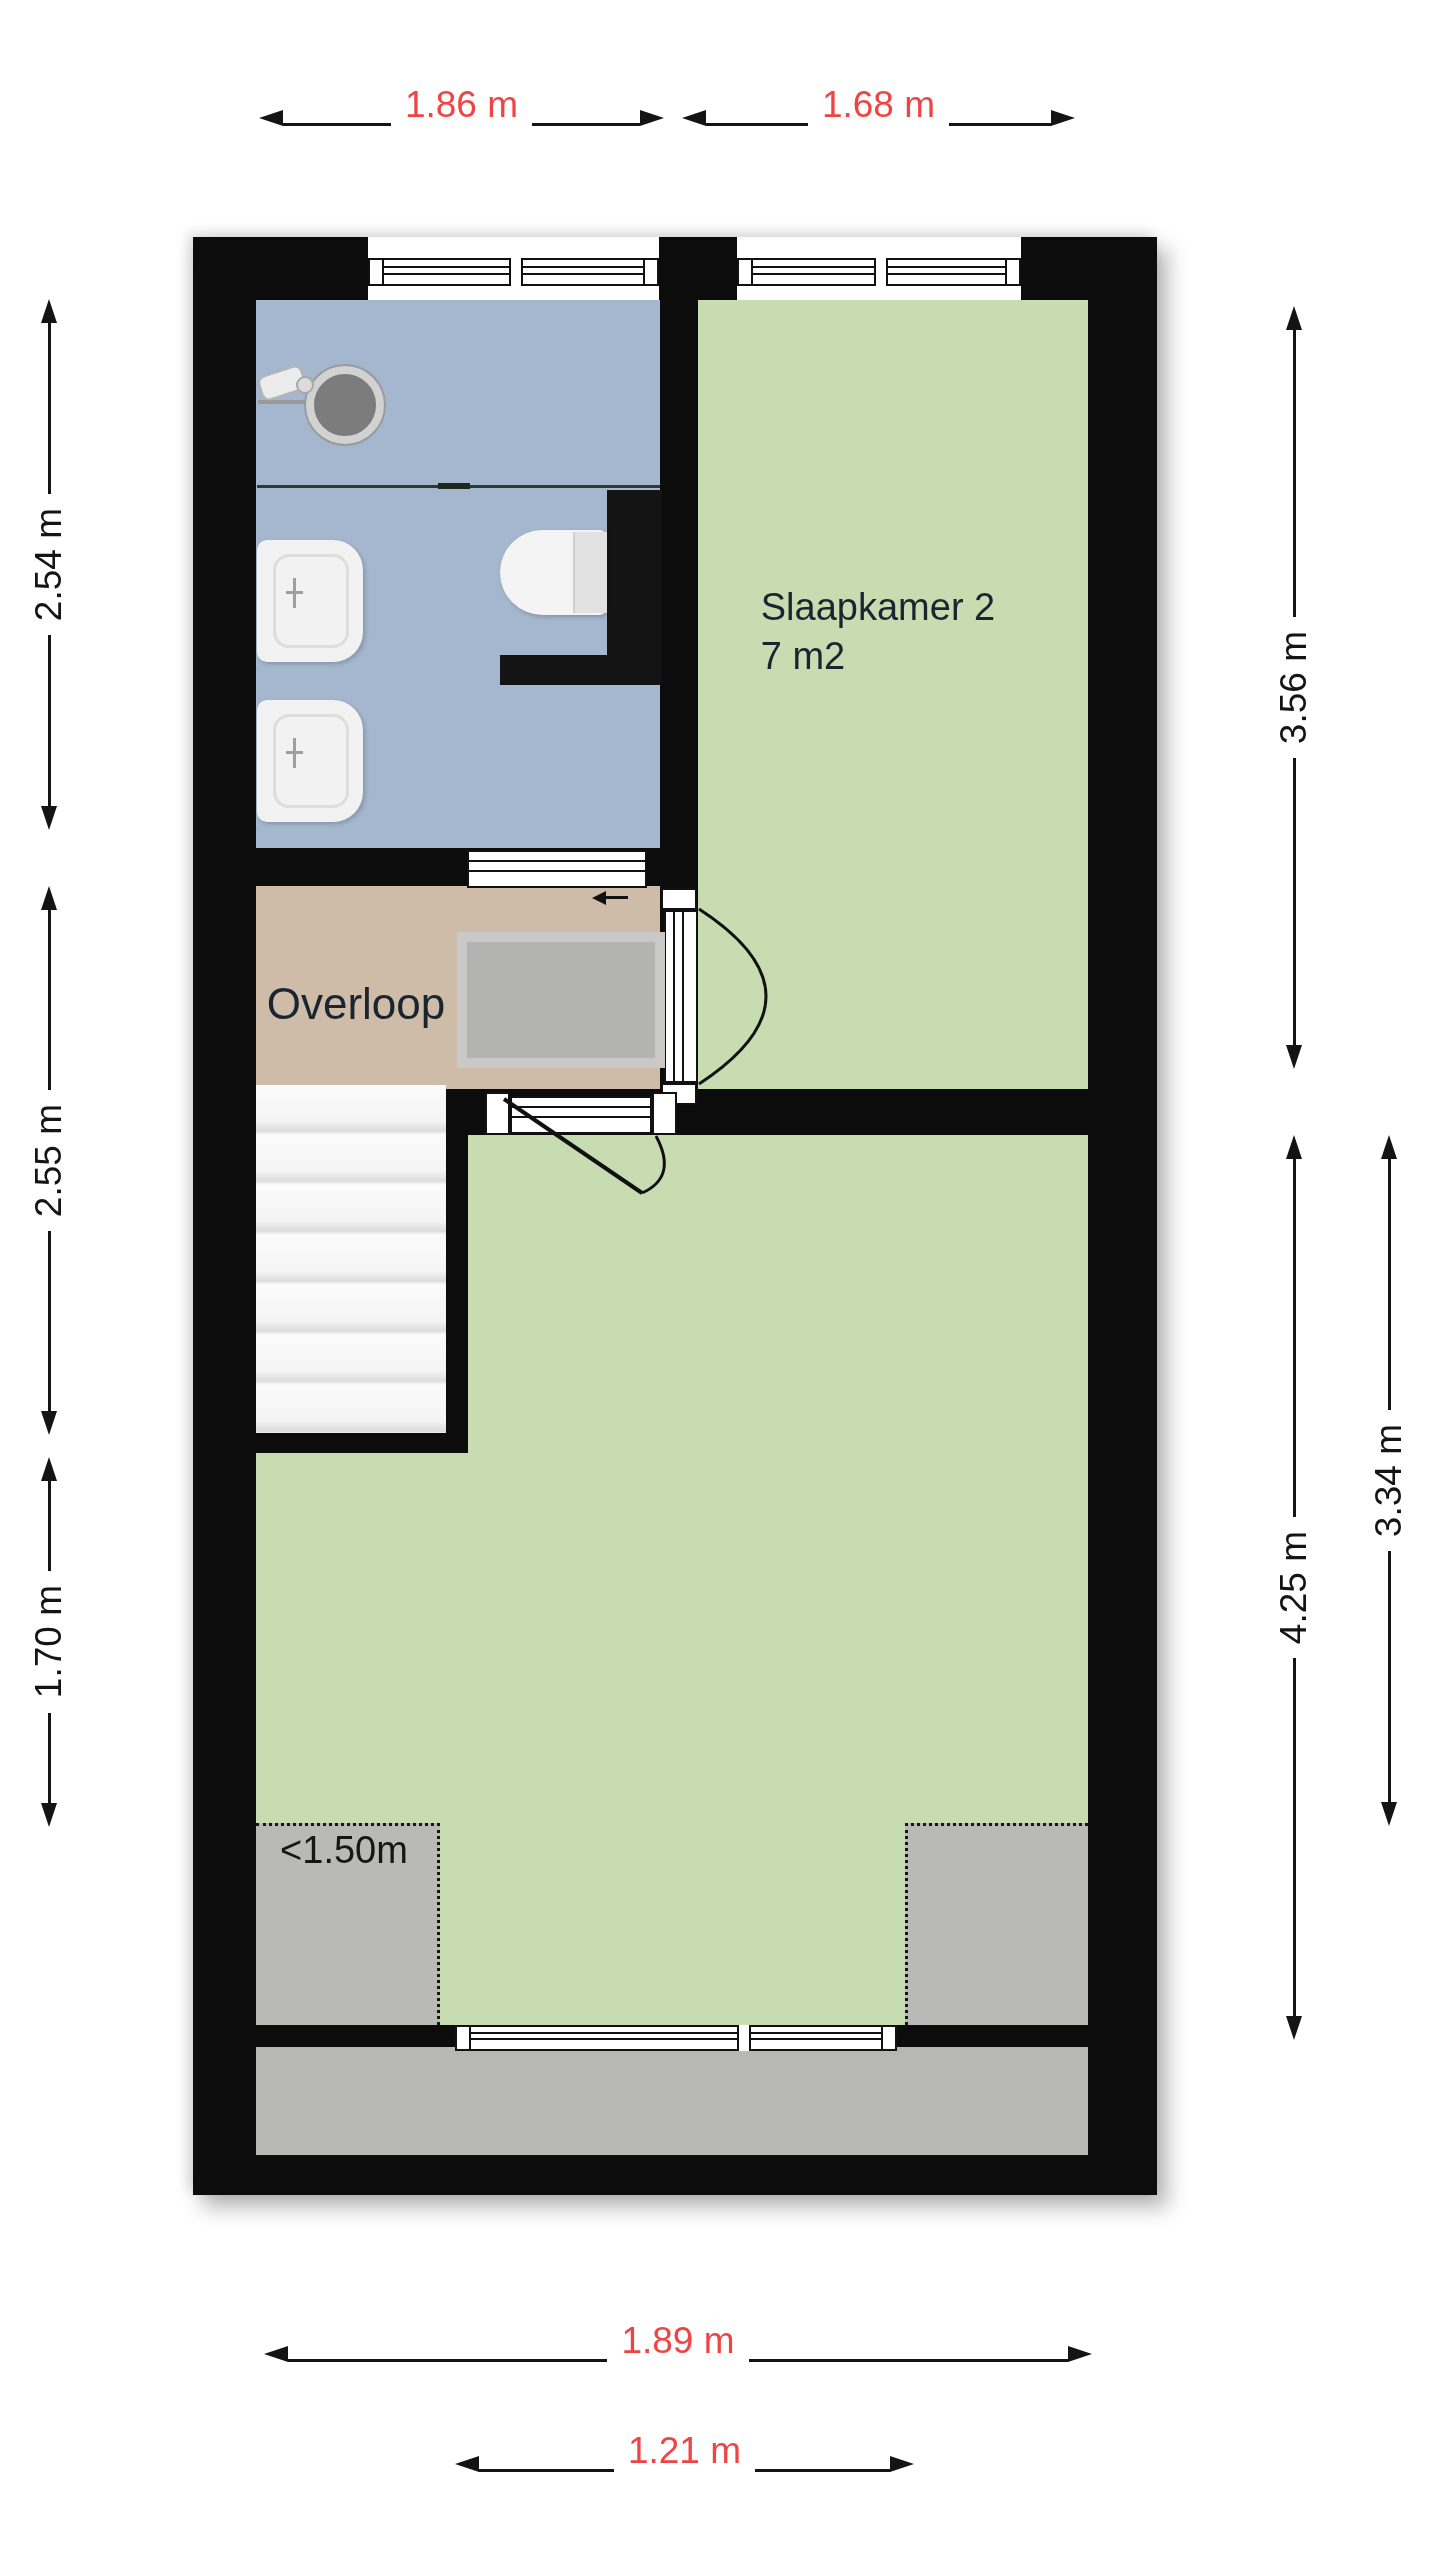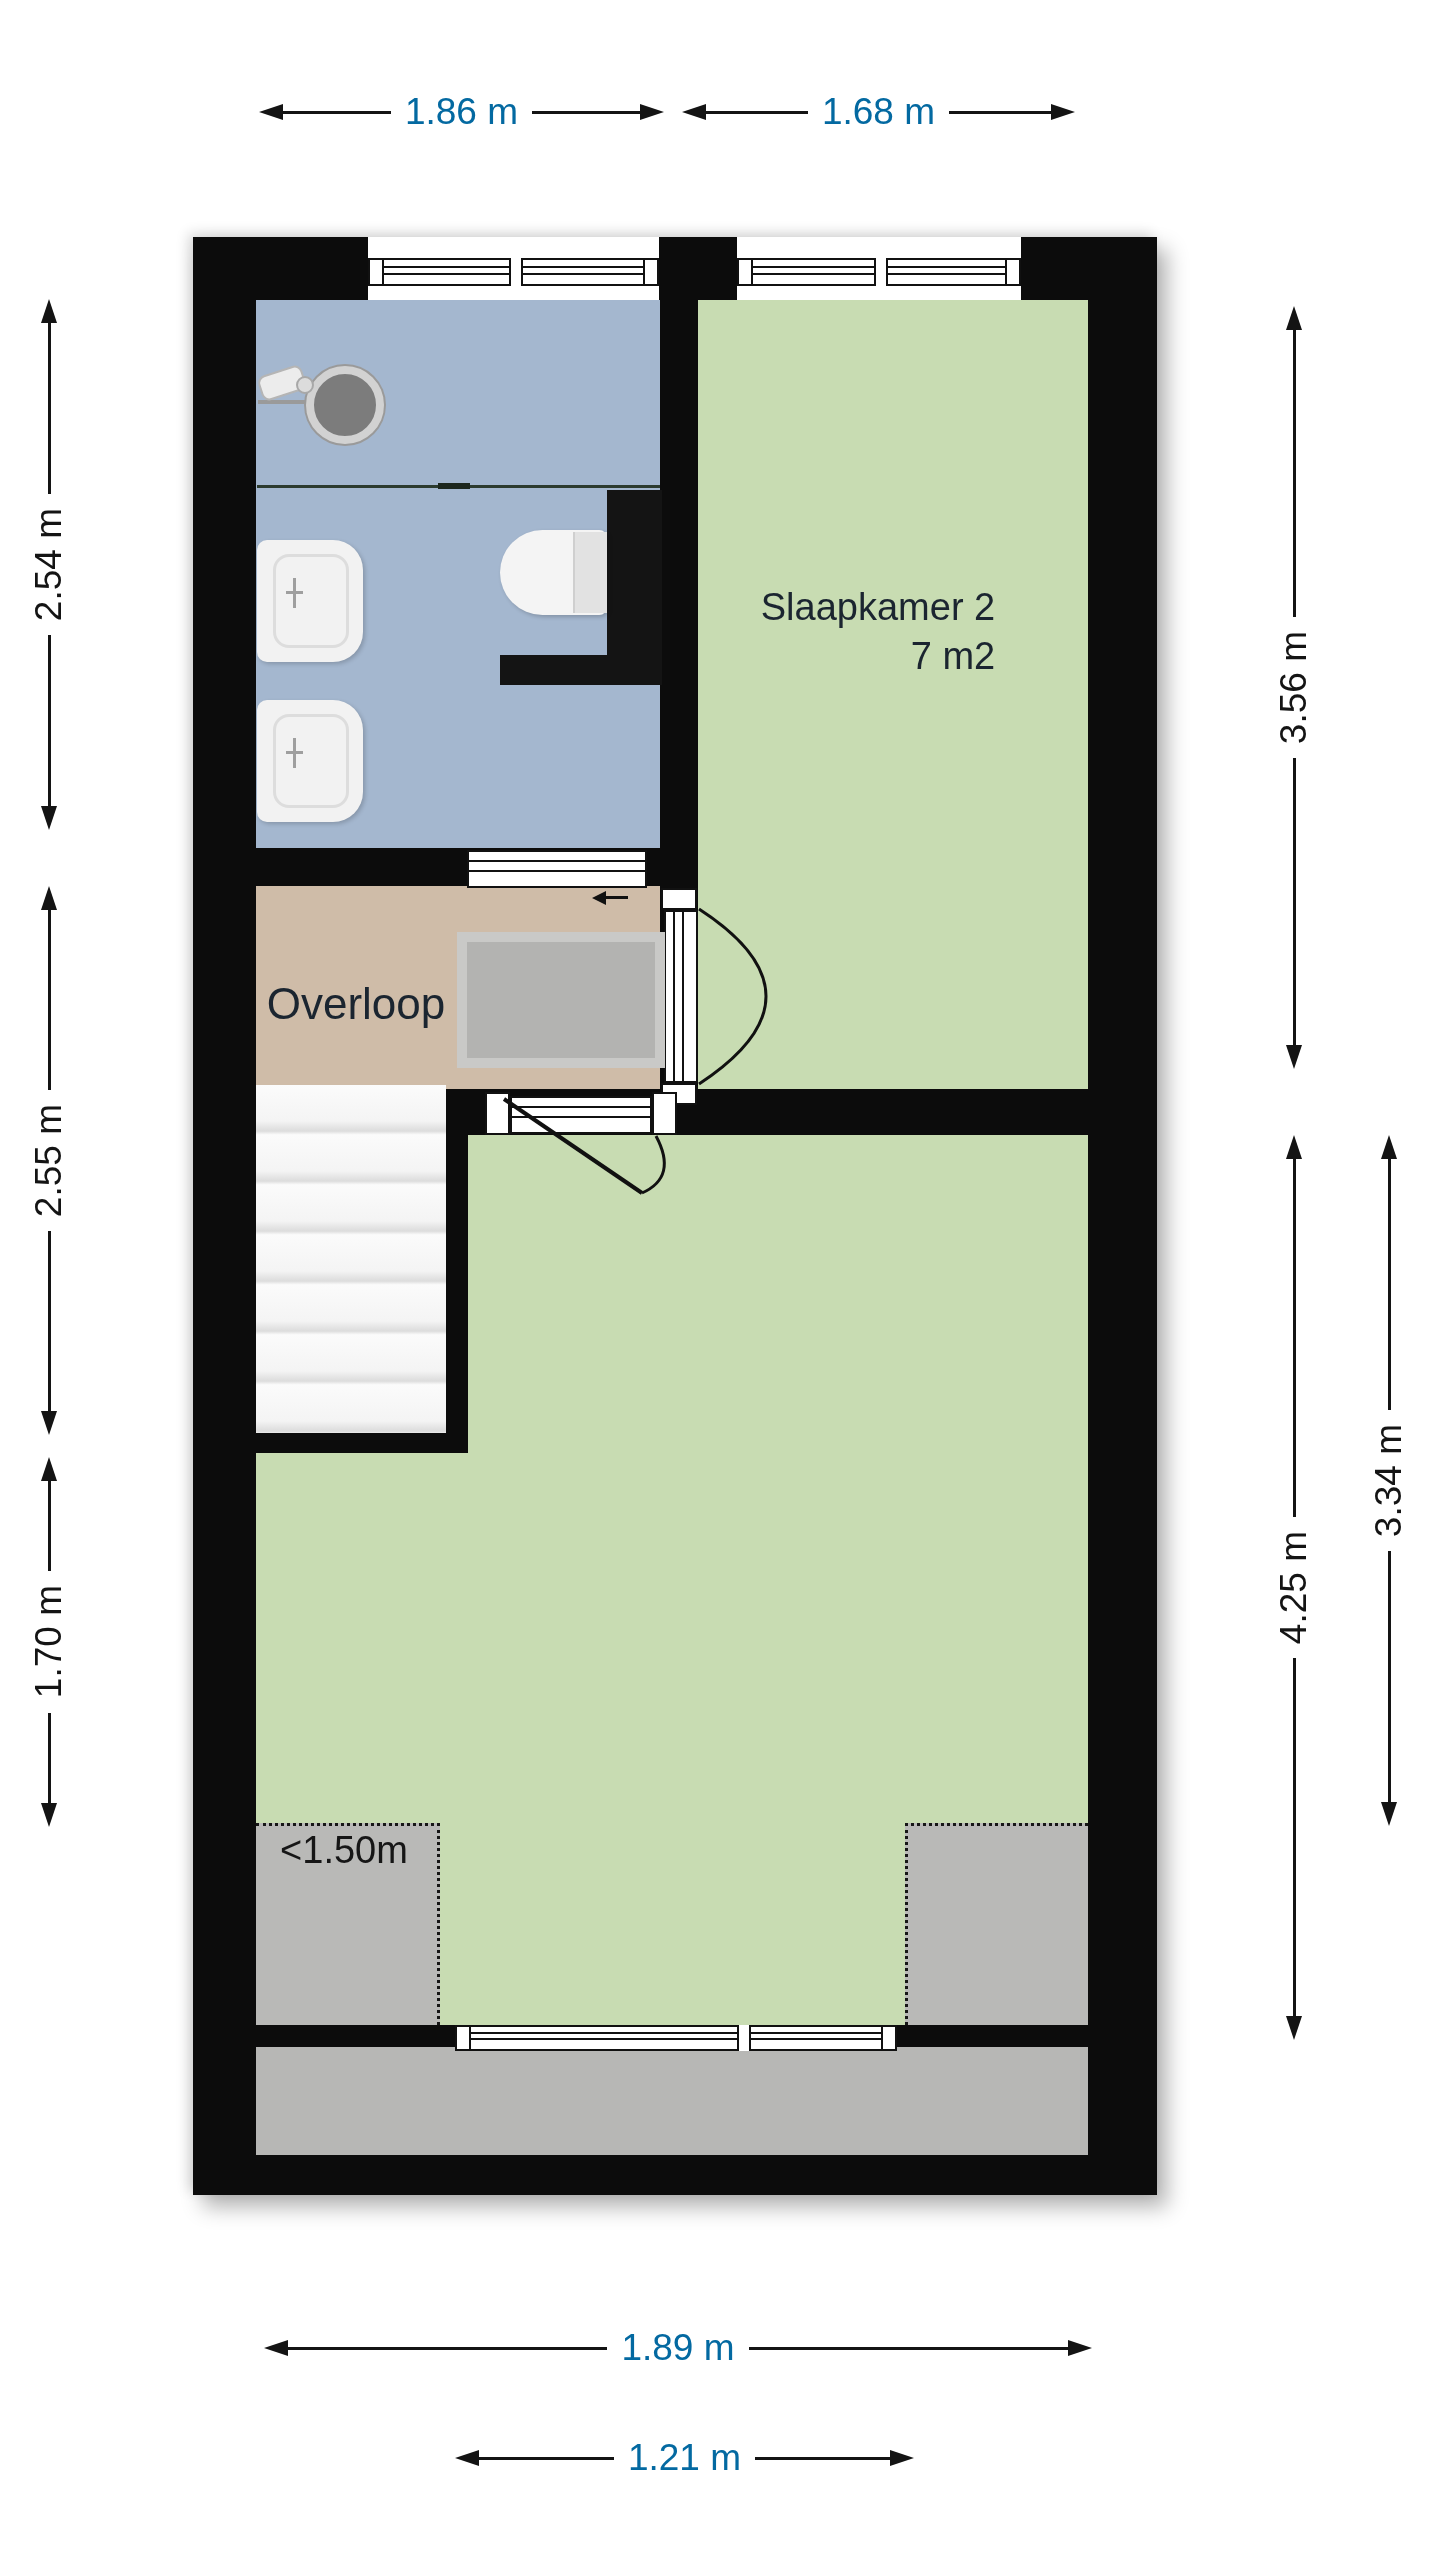--- a/index.html
+++ b/index.html
@@ -48,26 +48,26 @@
   .tap-v{position:absolute;left:-64px;top:38px;width:3px;height:30px;background:#9f9f9f;}
   .tap-h{position:absolute;left:-71px;top:51px;width:17px;height:3px;background:#9f9f9f;}
   .toilet-bowl{left:500px;top:530px;width:107px;height:85px;background:#f4f4f4;border-radius:44px 8px 8px 44px;box-shadow:2px 2px 4px rgba(0,0,0,.2);}
   .toilet-tank{left:573px;top:532px;width:34px;height:81px;background:#e2e2e2;border-left:2px solid #cfcfcf;}
   .shaft-v{left:607px;top:490px;width:55px;height:165px;background:#141414;}
   .shaft-h{left:500px;top:655px;width:162px;height:30px;background:#141414;}
   .oarrow-line{left:602px;top:896px;width:26px;height:3px;background:#111;}
   .oarrow-tip{left:592px;top:891px;width:0;height:0;border-top:7px solid transparent;border-bottom:7px solid transparent;border-right:14px solid #111;}
 
   
-  .rlabel{transform:translate(-50%,-50%);text-align:right;color:#1b2530;font-size:38px;line-height:1.3;white-space:nowrap;}
+  .rlabel{transform:translate(-50%,-50%);text-align:left;color:#1b2530;font-size:38px;line-height:1.3;white-space:nowrap;}
   .rlabel.big{font-size:44px;}
   .zlabel{transform:translate(-50%,-50%);color:#161616;font-size:38px;white-space:nowrap;}
 
   
-  .dim-h{display:flex;align-items:center;height:28px;color:#0369a1;}
+  .dim-h{display:flex;align-items:flex-end;height:28px;color:#ef4444;}
   .dim-h .ln{flex:1;height:3px;background:#141414;}
   .dim-h .al{width:0;height:0;border-top:8px solid transparent;border-bottom:8px solid transparent;border-right:24px solid #141414;}
   .dim-h .ar{width:0;height:0;border-top:8px solid transparent;border-bottom:8px solid transparent;border-left:24px solid #141414;}
   .dim-h .lb{font-size:37px;padding:0 14px;white-space:nowrap;}
   .dim-v{display:flex;flex-direction:column;align-items:center;width:28px;color:#141414;}
   .dim-v .ln{width:3px;flex:1;background:#141414;}
   .dim-v .au{width:0;height:0;border-left:8px solid transparent;border-right:8px solid transparent;border-bottom:24px solid #141414;}
   .dim-v .ad{width:0;height:0;border-left:8px solid transparent;border-right:8px solid transparent;border-top:24px solid #141414;}
   .dim-v .lb{writing-mode:vertical-rl;transform:rotate(180deg);font-size:37px;padding:14px 0;white-space:nowrap;}
 

